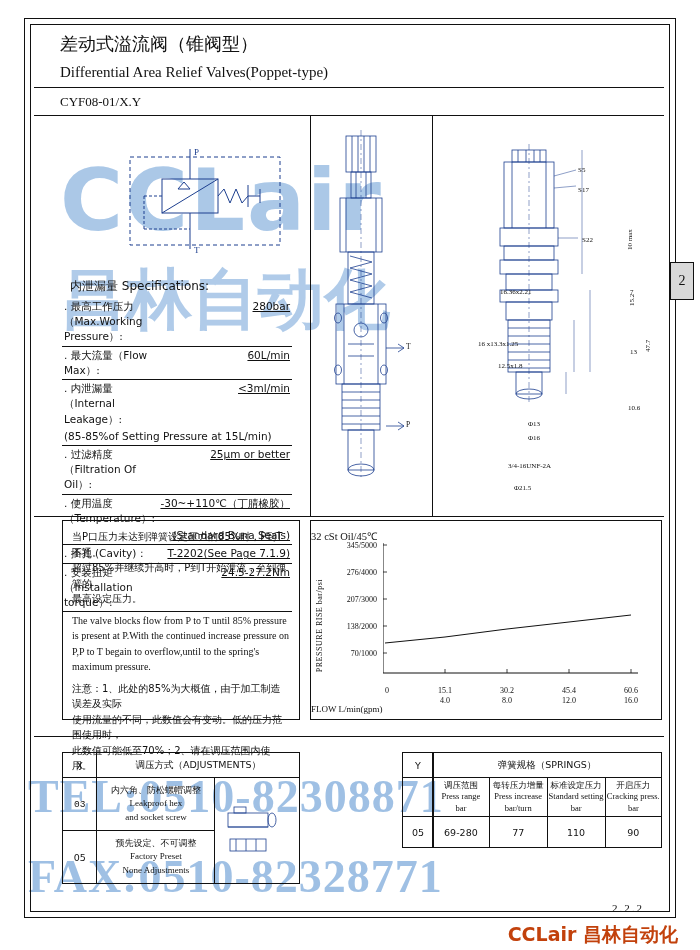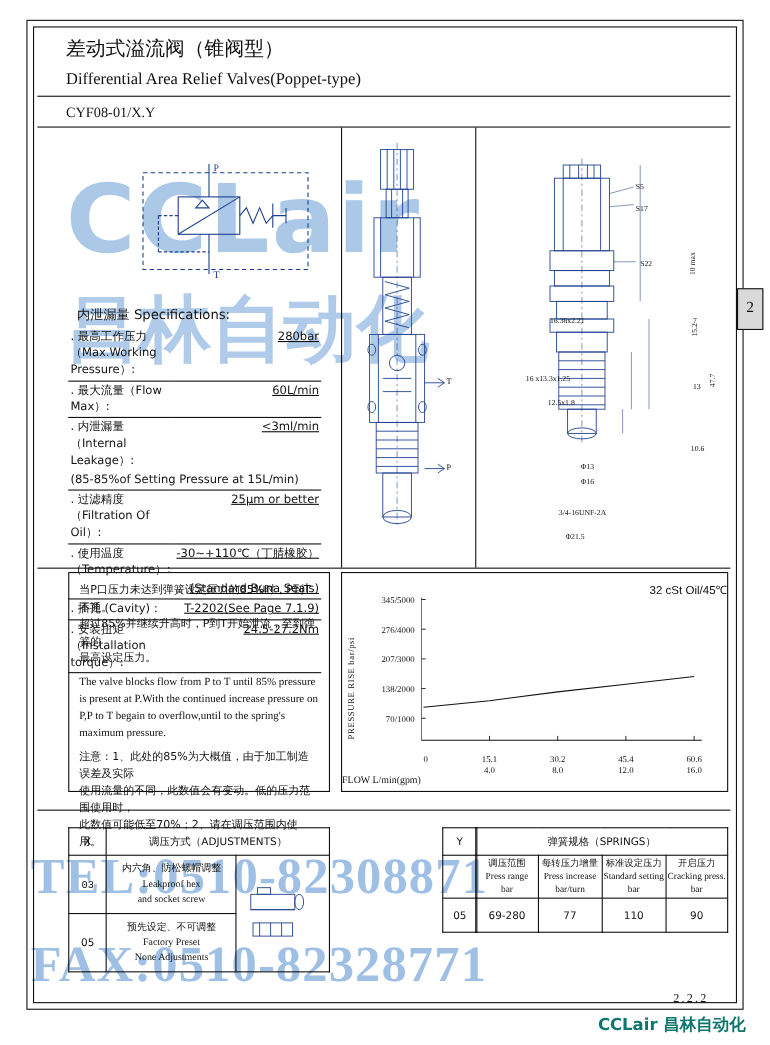--- a/index.html
+++ b/index.html
@@ -94,22 +94,22 @@
     font-size:10px;line-height:1.55;font-family:"DejaVu Sans",sans-serif;
   }
   .notebox .en{font-family:"Liberation Serif",serif;font-size:10px;}
 
   
   .chartbox{
     position:absolute;left:310px;top:520px;width:352px;height:200px;
     border:1px solid #111;box-sizing:border-box;
   }
   .chart-title{
-    position:absolute;left:0;top:8px;width:100%;text-align:right;
-    font-size:10.5px;font-family:Liberation Sans, sans-serif;
+    position:absolute;left:0;top:8px;width:100%;text-align:left;
+    font-size:10.5px;font-family:Liberation Serif, serif;
   }
   .yaxis-label{
     position:absolute;left:4px;top:58px;font-size:8px;
     writing-mode:vertical-rl;transform:rotate(180deg);
     font-family:"Liberation Serif",serif;letter-spacing:.5px;
   }
   .ytick{
     position:absolute;font-size:8px;text-align:right;width:52px;
     font-family:"Liberation Serif",serif;
   }
@@ -136,22 +136,22 @@
     position:absolute;left:670px;top:262px;width:22px;height:36px;
     background:#d9d9d9;border:1px solid #111;
     font-size:14px;display:flex;align-items:center;justify-content:center;
     font-family:"Liberation Serif",serif;
   }
   .pagenum{
     position:absolute;left:612px;top:902px;font-size:11px;
     font-family:"Liberation Serif",serif;letter-spacing:2px;
   }
   .footer-brand{
-    position:absolute;right:22px;top:922px;font-size:15px;font-weight:bold;
-    font-family:"DejaVu Sans",sans-serif;color:#0f766e;
+    position:absolute;right:22px;top:922px;font-size:19px;font-weight:bold;
+    font-family:"DejaVu Sans",sans-serif;color:#c2410c;
   }
 
   
   .dl{position:absolute;font-size:7.5px;font-family:"Liberation Serif",serif;color:#111;white-space:nowrap;}
   .dl-sm{position:absolute;font-size:7px;font-family:"Liberation Serif",serif;color:#111;white-space:nowrap;}
   svg{display:block;}
   .schem{position:absolute;left:120px;top:145px;}
 </style>
 </head>
 <body>

